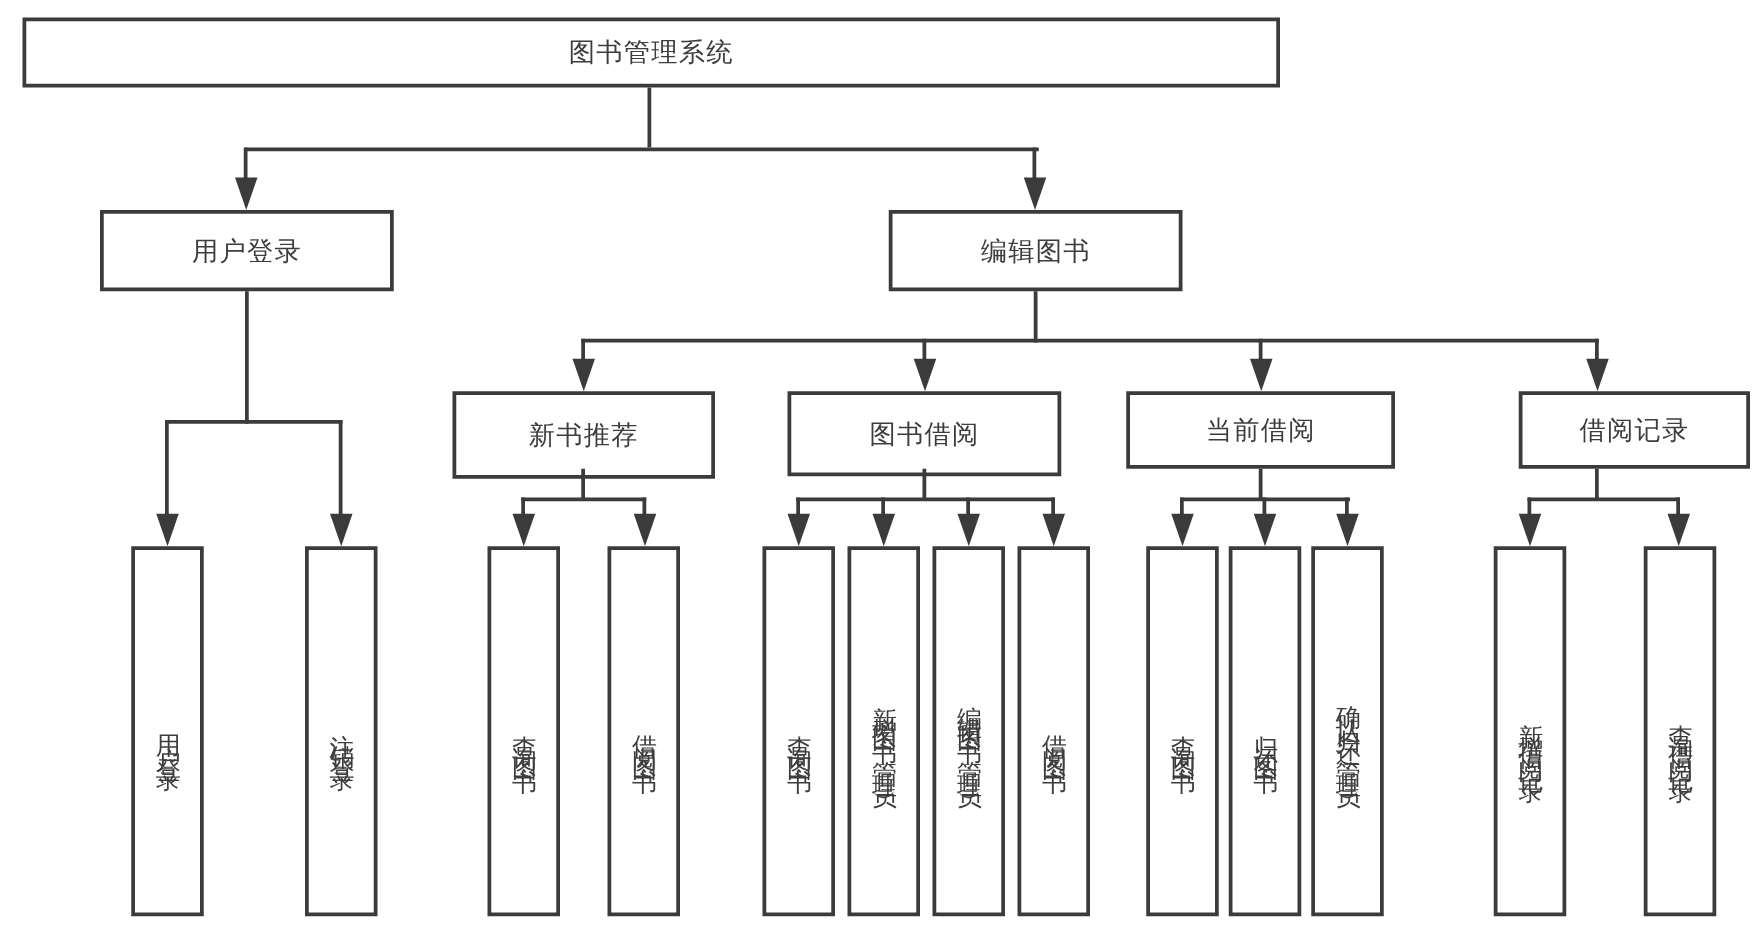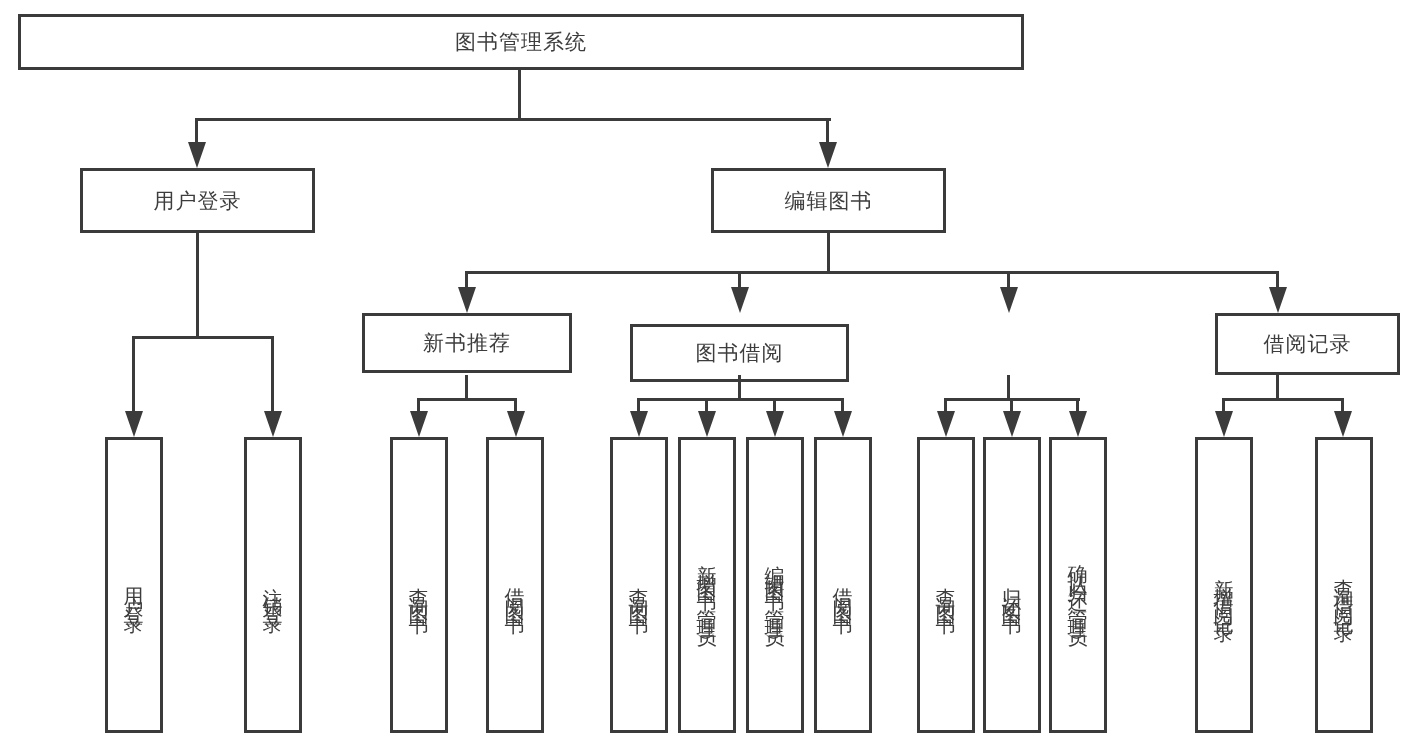--- a/index.html
+++ b/index.html
@@ -90,25 +90,28 @@
   <div class="hline" style="left:465px;top:271px;width:814px"></div>
   <div class="vline" style="left:465px;top:271px;height:18px"></div>
   <div class="arrow" style="left:458px;top:287px"></div>
   <div class="vline" style="left:738px;top:271px;height:18px"></div>
   <div class="arrow" style="left:731px;top:287px"></div>
   <div class="vline" style="left:1007px;top:271px;height:18px"></div>
   <div class="arrow" style="left:1000px;top:287px"></div>
   <div class="vline" style="left:1276px;top:271px;height:18px"></div>
   <div class="arrow" style="left:1269px;top:287px"></div>
 
-  <div class="box" style="left:362px;top:313px;width:210px;height:60px">
+  <div class="box" style="left:362px;top:313px;width:210px;height:70px">
     <span class="lbl">新书推荐</span>
   </div>
-  <div class="box" style="left:630px;top:324px;width:219px;height:58px">
+  <div class="box" style="left:630px;top:313px;width:219px;height:68px">
     <span class="lbl">图书借阅</span>
+  </div>
+  <div class="box" style="left:901px;top:313px;width:215px;height:62px">
+    <span class="lbl">当前借阅</span>
   </div>
   <div class="box" style="left:1215px;top:313px;width:185px;height:62px">
     <span class="lbl">借阅记录</span>
   </div>
 
   <div class="vline" style="left:465px;top:375px;height:25px"></div>
   <div class="hline" style="left:417px;top:398px;width:100px"></div>
   <div class="vline" style="left:417px;top:398px;height:15px"></div>
   <div class="arrow" style="left:410px;top:411px"></div>
   <div class="vline" style="left:514px;top:398px;height:15px"></div>

